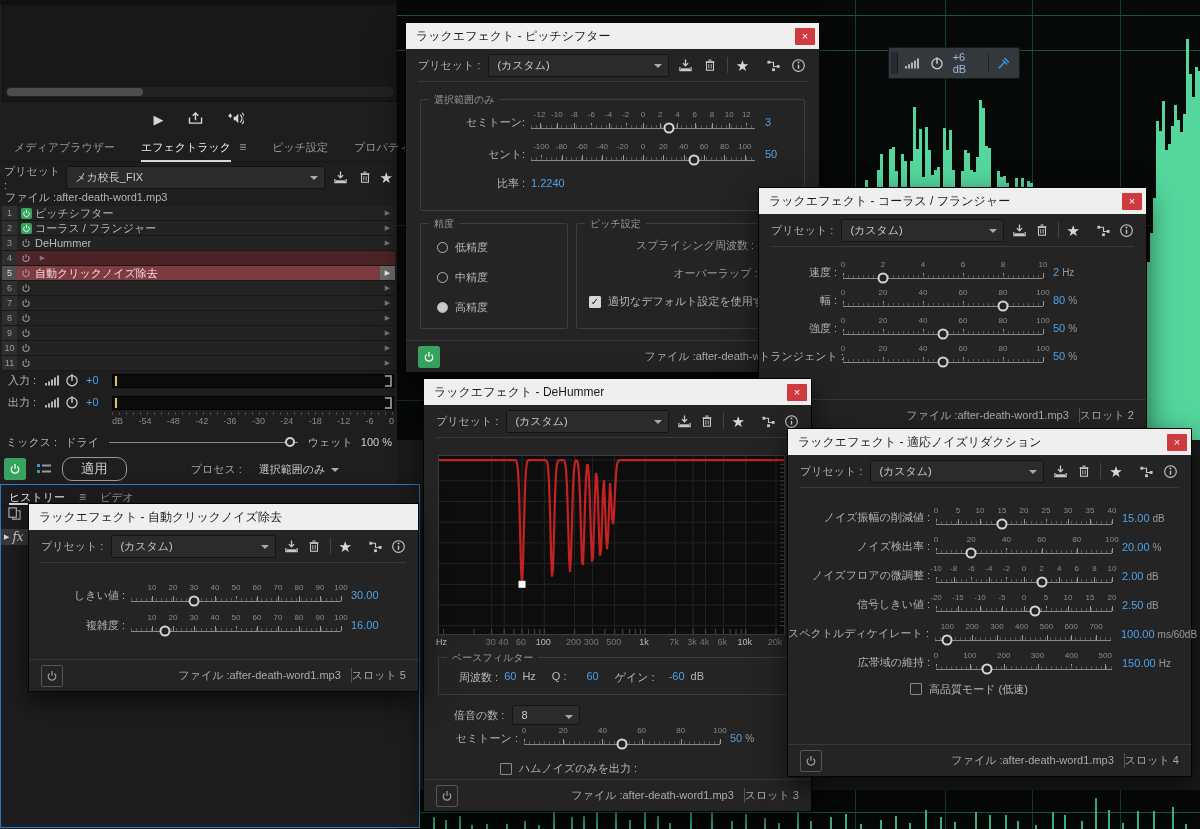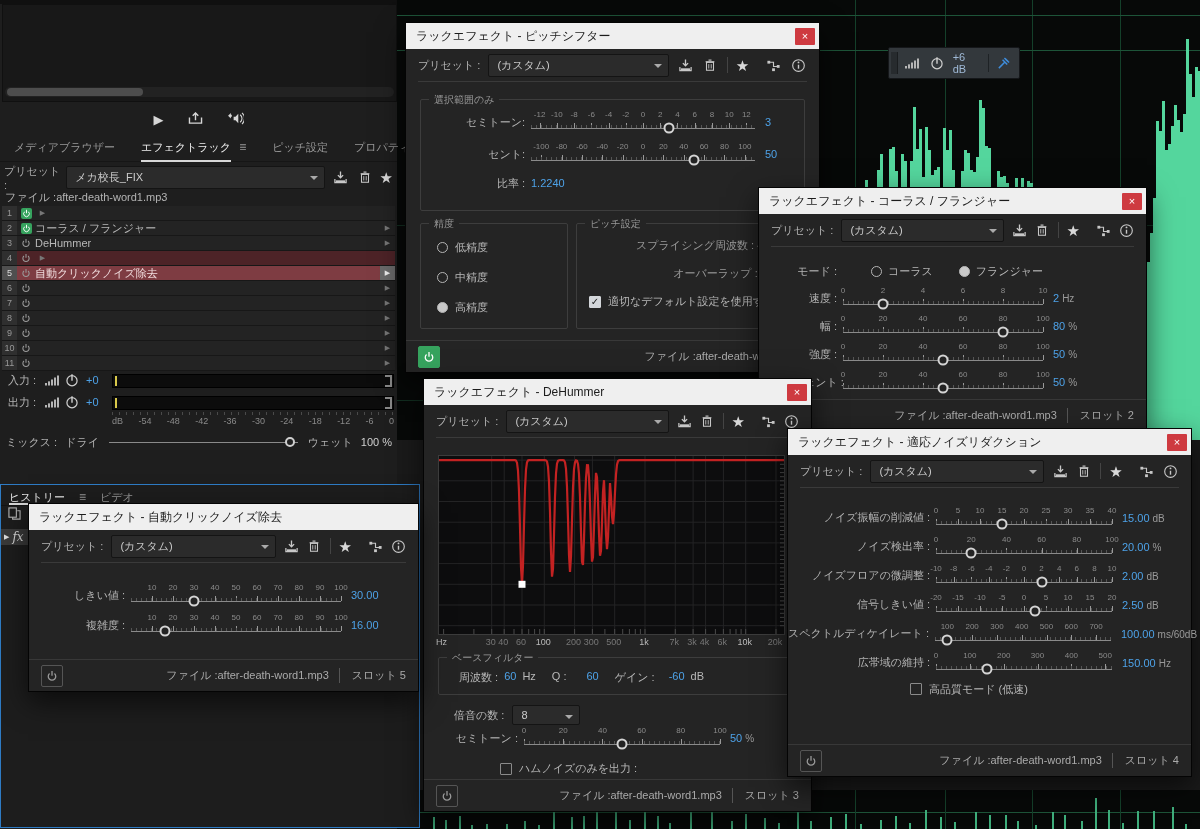--- a/index.html
+++ b/index.html
@@ -81,21 +81,21 @@
   .selbox{position:relative;background:#2b2b2b;border:1px solid #141414;border-radius:2px;color:#ccc;
           padding:3px 20px 3px 8px;white-space:nowrap;overflow:hidden}
   .selbox:after{content:"";position:absolute;right:6px;top:9px;border:4px solid transparent;border-top-color:#aaa}
   .icon-btn{display:flex;align-items:center;justify-content:center;width:20px;height:20px}
   .vsep{width:1px;height:16px;background:#444}
   .star{color:#d8d8d8;font-size:15px;line-height:1}
   .divider{height:1px;background:#3a3a3a;margin:0 12px}
   .dlg-bottom{position:absolute;bottom:0;left:0;right:0;height:32px;display:flex;align-items:center;padding:0 12px;
               border-top:1px solid #383838;box-sizing:border-box}
   .dlg-bottom .file{margin-left:auto;color:#aaa;white-space:nowrap}
-  .dlg-bottom .slot{margin-left:10px;padding-left:12px;border-left:1px solid #555;color:#aaa;white-space:nowrap}
+  .dlg-bottom .slot{margin-left:10px;padding-left:0;border-left:1px solid #555;color:#aaa;white-space:nowrap}
   
   .prow{display:flex;align-items:center;height:29px}
   .plabel{width:var(--lw,100px);text-align:right;padding-right:6px;color:#b4b4b4;white-space:nowrap}
   .hslider{width:var(--sw,180px);position:relative;height:26px;flex:none}
   .hslider .tl{position:absolute;top:1px;font-size:8px;color:#8a8a8a;transform:translateX(-50%);white-space:nowrap}
   .hslider .ruler{position:absolute;left:0;right:0;top:13px;height:6px;border-bottom:1px solid #8a8a8a;
         background:repeating-linear-gradient(to right,#555 0 1px,transparent 1px 5px);
         background-size:100% 3px;background-repeat:no-repeat;background-position:0 100%}
   .hslider .mt{position:absolute;top:14px;width:1px;height:5px;background:#999}
   .hslider .hd{position:absolute;top:19px;width:11px;height:11px;border:2px solid #d4d4d4;border-radius:50%;
@@ -416,20 +416,21 @@
         <div class="slot-row">
           <span class="slot-num">1</span>
           <span class="slot-pwr">
             <span class="pwr-on-chip">
               <svg viewBox="0 0 16 16" width="9" height="9">
                 <path d="M4.7 4.8a5 5 0 1 0 6.6 0" fill="none" stroke="#fff" stroke-width="1.7"></path>
                 <line x1="8" y1="1.4" x2="8" y2="7.6" stroke="#fff" stroke-width="1.7"></line>
               </svg>
             </span>
           </span>
+          <span class="slot-label">ピッチシフター</span>
           <span class="slot-arrow">▶</span>
         </div>
         <div class="slot-row">
           <span class="slot-num">2</span>
           <span class="slot-pwr">
             <span class="pwr-on-chip">
               <svg viewBox="0 0 16 16" width="9" height="9">
                 <path d="M4.7 4.8a5 5 0 1 0 6.6 0" fill="none" stroke="#fff" stroke-width="1.7"></path>
                 <line x1="8" y1="1.4" x2="8" y2="7.6" stroke="#fff" stroke-width="1.7"></line>
               </svg>
@@ -607,20 +608,39 @@
     <div id="mix-row">
       <span>ミックス :</span>
       <span style="margin-left:8px">ドライ</span>
       <span id="mix-track">
           <span id="mix-handle" style="left: 96%;"></span>
         </span>
       <span>ウェット</span>
       <span id="mix-value">100 %</span>
     </div>
 
+    <div id="apply-row">
+      <span class="pwrbtn on js-pwr-white">
+          <svg viewBox="0 0 16 16" width="12" height="12">
+            <path d="M4.7 4.8a5 5 0 1 0 6.6 0" fill="none" stroke="#fff" stroke-width="1.7"></path>
+            <line x1="8" y1="1.4" x2="8" y2="7.6" stroke="#fff" stroke-width="1.7"></line>
+          </svg>
+        </span>
+      <span class="icon-btn">
+        <svg viewBox="0 0 14 12" width="14" height="12">
+            <rect x="0" y="1" width="3" height="3" fill="#3f8ddb"></rect>
+            <rect x="0" y="7" width="3" height="3" fill="#3aa57c"></rect>
+            <rect x="5" y="1.5" width="9" height="2" fill="#9a9a9a"></rect>
+            <rect x="5" y="7.5" width="9" height="2" fill="#9a9a9a"></rect>
+          </svg>
+      </span>
+      <button id="apply-btn">適用</button>
+      <span style="margin-left:56px;color:#aaa">プロセス :</span>
+      <span class="selbox" style="background:transparent;border-color:transparent">選択範囲のみ</span>
+    </div>
 
     <div id="history-panel">
       <div id="history-tabs">
         <span class="tab active" style="padding-bottom:3px">ヒストリー</span>
         <span class="menu-glyph">≡</span>
         <span class="tab">ビデオ</span>
       </div>
       <span id="hist-icon1">
         <svg viewBox="0 0 14 14" width="13" height="13">
             <rect x="1" y="1" width="8" height="10" fill="none" stroke="#b5b5b5" stroke-width="1.2"></rect>
@@ -832,31 +852,20 @@
         <span class="icon-btn">
           <svg viewBox="0 0 16 16" width="15" height="15">
             <circle cx="8" cy="8" r="6.2" fill="none" stroke="#c8c8c8" stroke-width="1.2"></circle>
             <line x1="8" y1="7.2" x2="8" y2="11.4" stroke="#c8c8c8" stroke-width="1.5"></line>
             <circle cx="8" cy="4.7" r="1" fill="#c8c8c8"></circle>
           </svg>
         </span>
       </div>
     <div class="divider"></div>
     <div style="position:absolute;left:0;top:70px;width:100%">
-      <div style="display:flex;align-items:center;height:26px">
-        <span class="plabel">モード :</span>
-        <label style="display:flex;gap:6px;align-items:center;margin-left:28px">
-          <span class="radio"></span>
-          <span>コーラス</span>
-          </label>
-        <label style="display:flex;gap:6px;align-items:center;margin-left:26px">
-          <span class="radio sel"></span>
-          <span>フランジャー</span>
-          </label>
-      </div>
       <div class="prow" style="height:28px">
           <span class="plabel">速度 :</span>
           <div class="hslider">
             <span class="tl" style="left: 0%;">0</span>
             <span class="mt" style="left: 0%;"></span>
             <span class="tl" style="left: 20%;">2</span>
             <span class="mt" style="left: 20%;"></span>
             <span class="tl" style="left: 40%;">4</span>
             <span class="mt" style="left: 40%;"></span>
             <span class="tl" style="left: 60%;">6</span>

